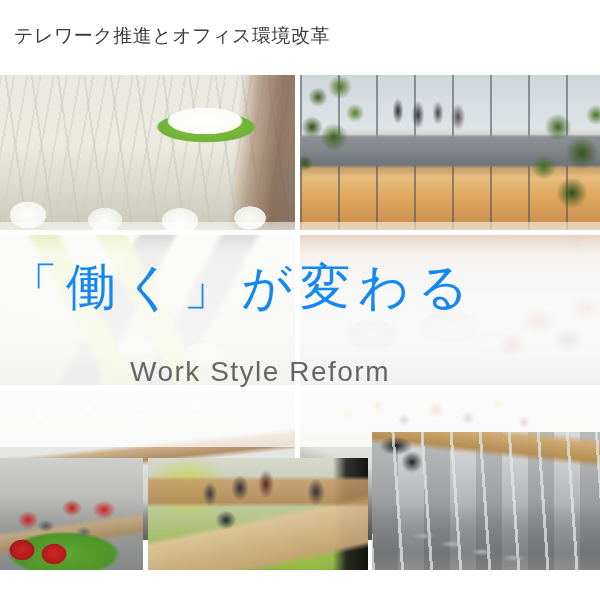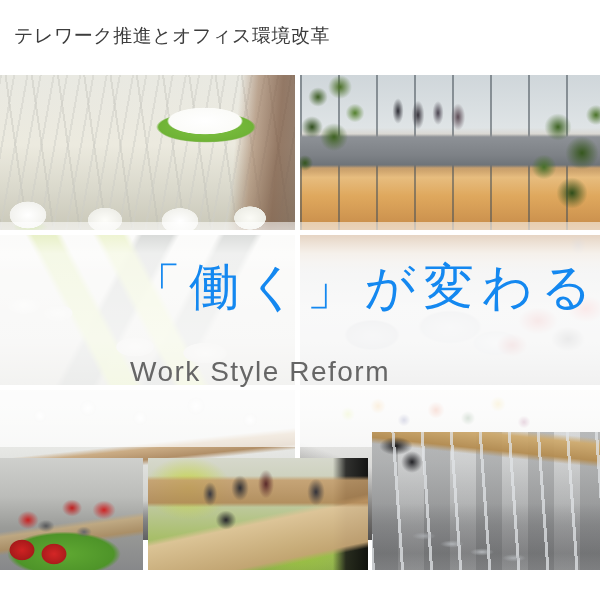--- a/index.html
+++ b/index.html
@@ -280,21 +280,21 @@
       linear-gradient(180deg, rgba(0,0,0,0) 52%, rgba(118,118,120,0.55) 68%, rgba(88,88,90,0.6) 88%, rgba(124,124,126,0.4) 100%),
       linear-gradient(180deg, #eceded 0%, #dcdddd 22%, #b0b1b1 58%, #868788 100%);
   }
 
   
   .headline {
     position: absolute;
     left: 0;
     top: 258px;
     width: 600px;
-    text-align: right;
+    text-align: left;
     font-size: 50px;
     line-height: 58px;
     color: #1488f0;
     letter-spacing: 8px;
     text-indent: 8px;
     white-space: nowrap;
     font-weight: 400;
   }
 
   .subhead {

